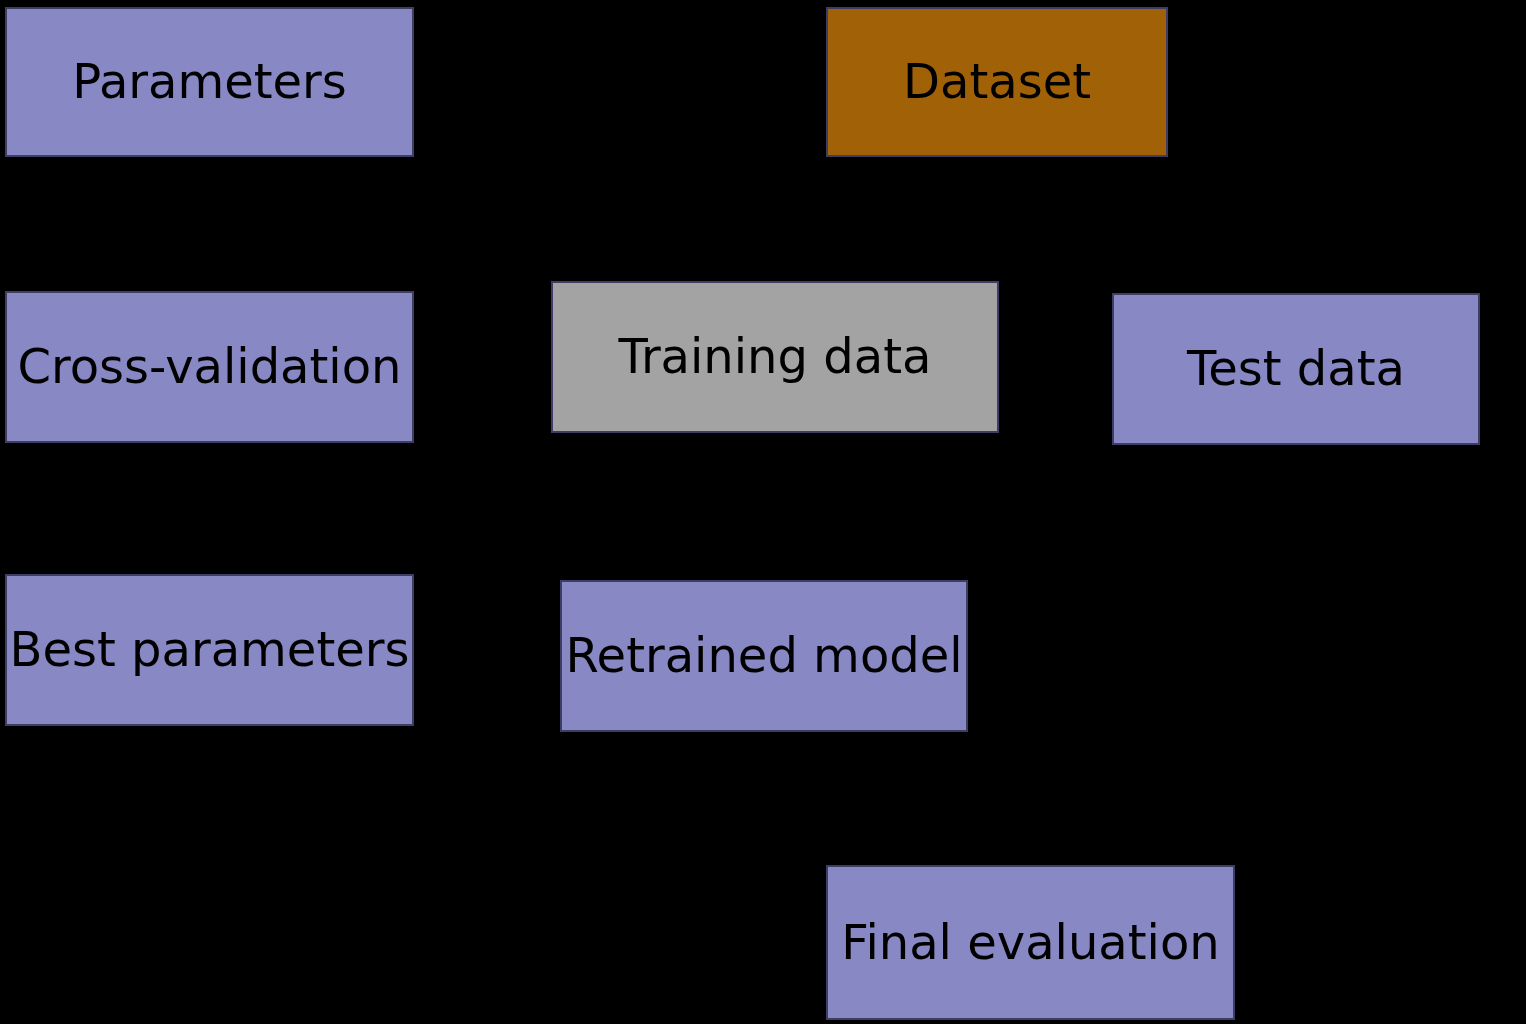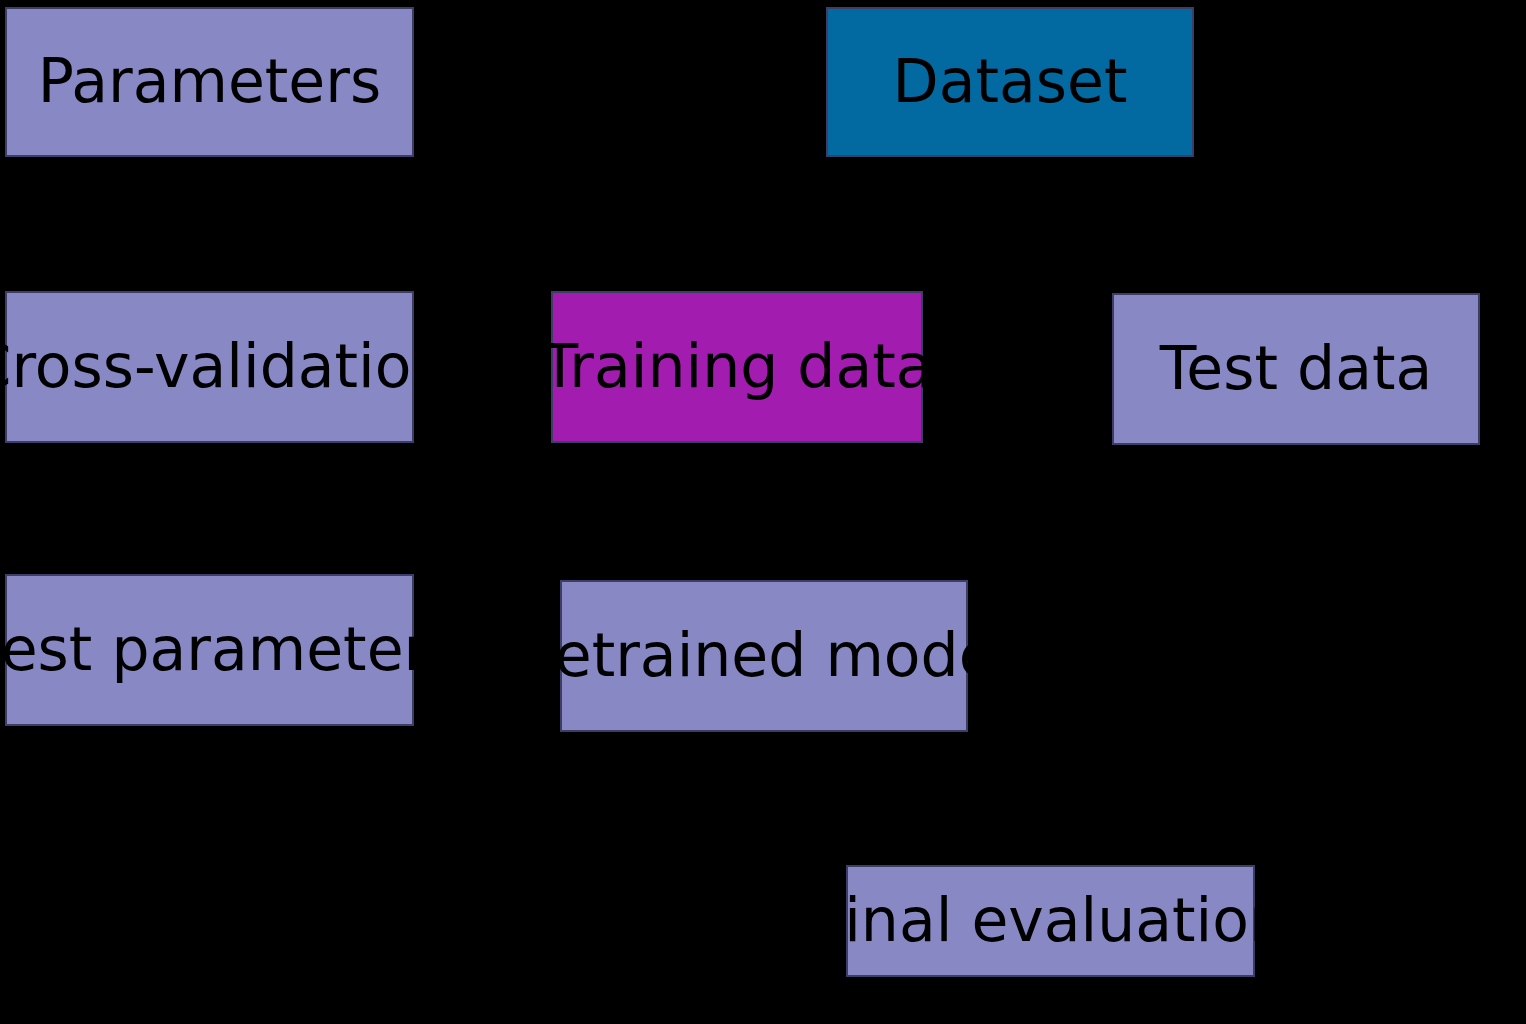--- a/index.html
+++ b/index.html
@@ -21,51 +21,51 @@
     box-sizing: border-box;
     background: #8788c4;
     border: 2px solid #3d3d66;
     display: flex;
     align-items: center;
     justify-content: center;
     overflow: visible;
   }
   .node-label {
     color: #000000;
-    font-size: 60px;
+    font-size: 48px;
     font-weight: 400;
     line-height: 1;
     white-space: nowrap;
     letter-spacing: 0px;
     text-align: right;
     position: relative;
     top: -1px;
   }
 </style>
 </head>
 <body>
 
 <div id="canvas" style="width: 1526px; height: 1024px; background: rgb(0, 0, 0);">
     <div class="node" style="left: 5px; top: 7px; width: 409px; height: 150px; background: rgb(135, 136, 196); border-color: rgb(61, 61, 102);">
       <span class="node-label" style="color: rgb(0, 0, 0);">Parameters</span>
     </div>
-    <div class="node" style="left: 826px; top: 7px; width: 368px; height: 150px; background: #0369a1; border-color: rgb(61, 61, 102);">
+    <div class="node" style="left: 826px; top: 7px; width: 342px; height: 150px; background: #a16207; border-color: rgb(61, 61, 102);">
       <span class="node-label" style="color: rgb(0, 0, 0);">Dataset</span>
     </div>
     <div class="node" style="left: 5px; top: 291px; width: 409px; height: 152px; background: rgb(135, 136, 196); border-color: rgb(61, 61, 102);">
       <span class="node-label" style="color: rgb(0, 0, 0);">Cross-validation</span>
     </div>
-    <div class="node" style="left: 551px; top: 291px; width: 372px; height: 152px; background: #a21caf; border-color: rgb(61, 61, 102);">
+    <div class="node" style="left: 551px; top: 281px; width: 448px; height: 152px; background: #a3a3a3; border-color: rgb(61, 61, 102);">
       <span class="node-label" style="color: rgb(0, 0, 0);">Training data</span>
     </div>
     <div class="node" style="left: 1112px; top: 293px; width: 368px; height: 152px; background: rgb(135, 136, 196); border-color: rgb(61, 61, 102);">
       <span class="node-label" style="color: rgb(0, 0, 0);">Test data</span>
     </div>
     <div class="node" style="left: 5px; top: 574px; width: 409px; height: 152px; background: rgb(135, 136, 196); border-color: rgb(61, 61, 102);">
       <span class="node-label" style="color: rgb(0, 0, 0);">Best parameters</span>
     </div>
     <div class="node" style="left: 560px; top: 580px; width: 408px; height: 152px; background: rgb(135, 136, 196); border-color: rgb(61, 61, 102);">
       <span class="node-label" style="color: rgb(0, 0, 0);">Retrained model</span>
     </div>
-    <div class="node" style="left: 826px; top: 865px; width: 409px; height: 112px; background: rgb(135, 136, 196); border-color: rgb(61, 61, 102); margin-left: 20px;">
+    <div class="node" style="left: 826px; top: 865px; width: 409px; height: 155px; background: rgb(135, 136, 196); border-color: rgb(61, 61, 102);">
       <span class="node-label" style="color: rgb(0, 0, 0);">Final evaluation</span>
     </div>
   </div>
 
 </body></html>

